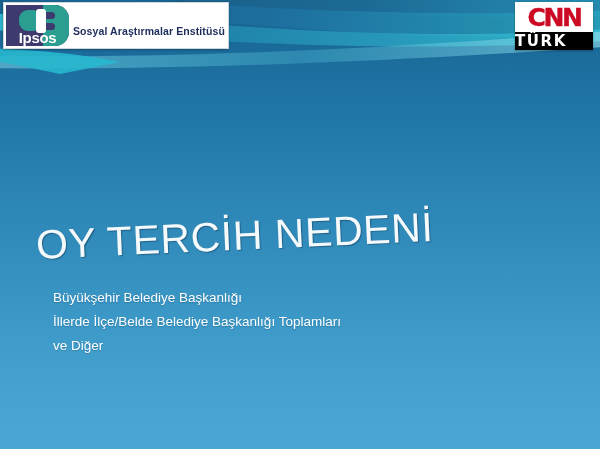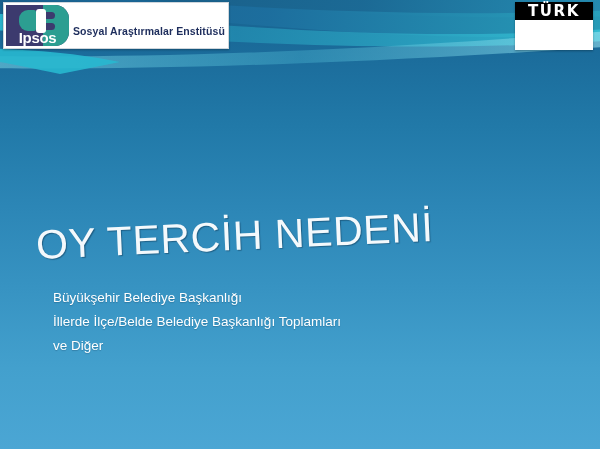--- a/index.html
+++ b/index.html
@@ -139,21 +139,20 @@
     letter-spacing: -2.4px;
     line-height: 25px;
     font-family: "DejaVu Sans", sans-serif;
     -webkit-text-stroke: 0.4px #cc0a24;
   }
   .turk-row {
     height: 18px;
     background: #000000;
     display: flex;
     align-items: center;
-    justify-content: center;
   }
   .turk-word {
     color: #ffffff;
     font-size: 15px;
     font-weight: bold;
     letter-spacing: 1.6px;
     line-height: 15px;
     font-family: "DejaVu Sans", sans-serif;
   }
 
@@ -233,20 +232,23 @@
       <div class="ipsos-face-a"></div>
       <div class="ipsos-face-b"></div>
       <div class="ipsos-face-c"></div>
       <div class="ipsos-face-d"></div>
       <div class="ipsos-word">Ipsos</div>
     </div>
     <div class="plate-text">Sosyal Araştırmalar Enstitüsü</div>
   </div>
 
   <div class="cnnturk">
+    <div class="cnn-row">
+      <span class="cnn-word">CNN</span>
+    </div>
     <div class="turk-row">
       <span class="turk-word">TÜRK</span>
     </div>
   </div>
 
   <div class="title-wrap">
     <div class="title-text">OY TERCİH NEDENİ</div>
   </div>
 
   <div class="subtitle">

